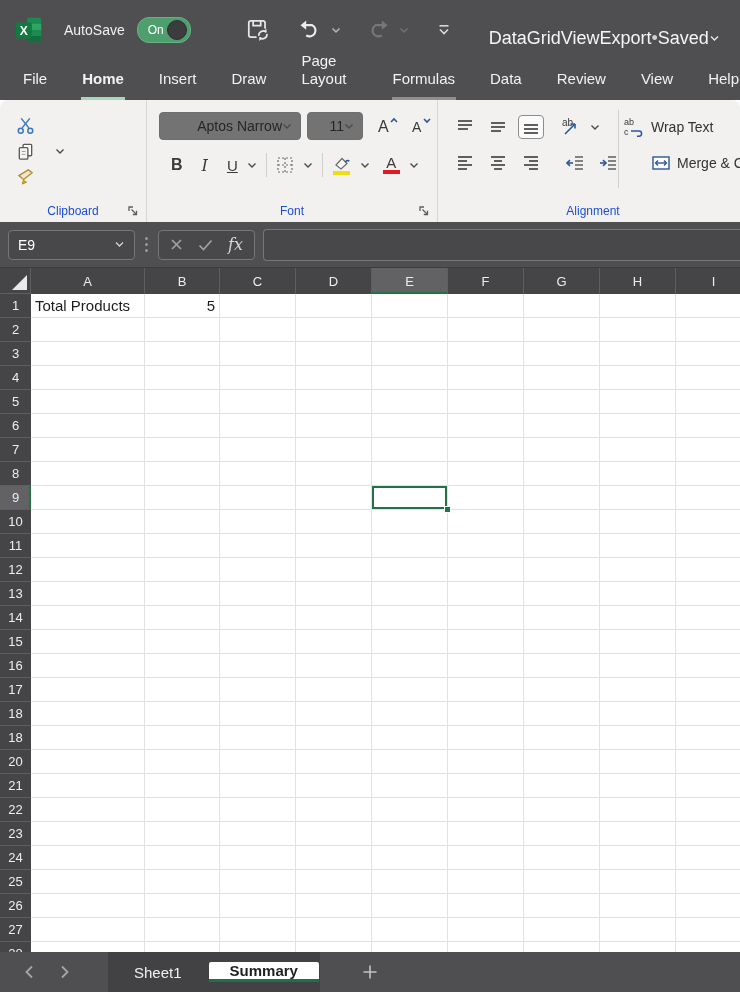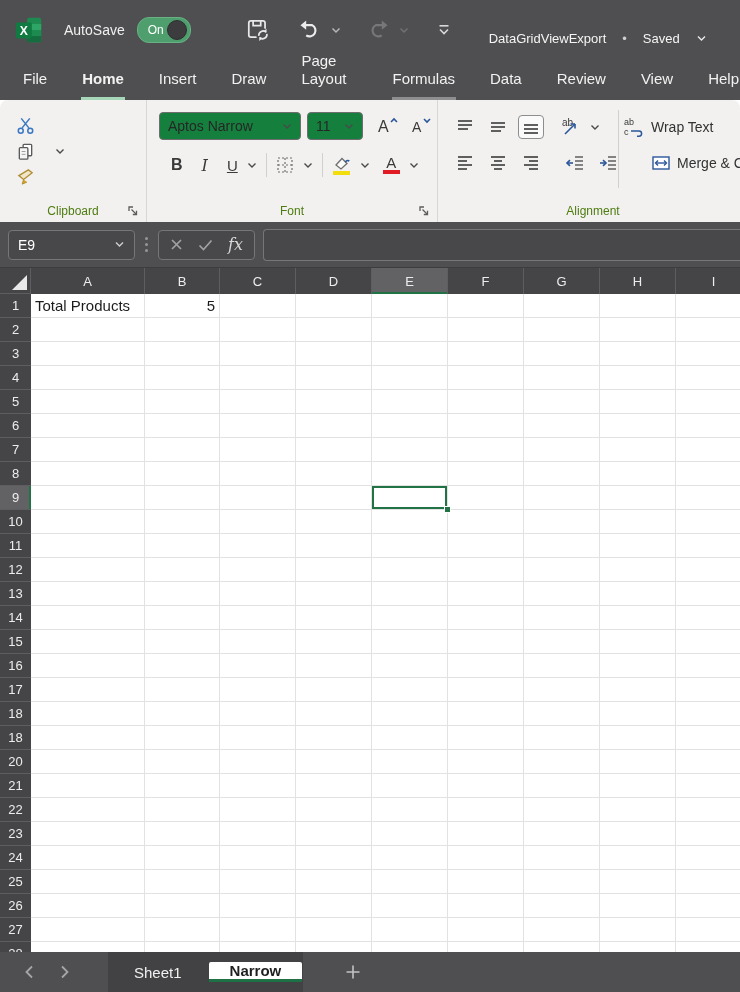--- a/index.html
+++ b/index.html
@@ -15,46 +15,46 @@
   .app-icon{width:30px;height:30px;margin-right:20px;}
   .autosave-label{font-size:14px;color:#f0f0f0;margin-right:12px;}
   .toggle{width:52px;height:24px;border-radius:12px;background:#4f9e6e;
     border:1px solid #67b183;position:relative;display:flex;align-items:center;cursor:pointer;}
   .toggle .on-text{font-size:12px;color:#fff;margin-left:10px;}
   .toggle .knob{position:absolute;right:3px;top:2px;width:18px;height:18px;border-radius:50%;
     background:#3c3c3e;border:1px solid #2e2e30;}
   .qat{display:flex;align-items:center;margin-left:24px;gap:4px;}
   .qat-btn{display:flex;align-items:center;padding:4px;border-radius:4px;cursor:pointer;}
   .chev{opacity:.85;}
-  .doc-title{display:flex;align-items:center;gap:16px;font-size:13px;color:#f5f5f5;margin-left:34px;white-space:nowrap;cursor:pointer;margin-top:16px;}
+  .doc-title{display:flex;align-items:center;gap:0;font-size:18px;color:#f5f5f5;margin-left:34px;white-space:nowrap;cursor:pointer;margin-top:16px;}
   .doc-title .dot{color:#cfcfcf;}
   
   .menubar{height:40px;background:#4f4f51;display:flex;align-items:flex-end;
     padding-left:22px;gap:33px;box-sizing:border-box;}
   .mtab{font-size:15px;color:#f2f2f2;padding:0 1px 9px 1px;border-bottom:3px solid transparent;
     margin-bottom:0;cursor:pointer;line-height:18px;}
   .mtab.active{font-weight:bold;border-bottom-color:#a5d7b8;}
   .mtab.hover{border-bottom-color:#8f8f91;}
   
   .ribbon{height:122px;background:#f2f1f0;border-radius:8px 8px 0 0;display:flex;
     position:relative;color:#3a3a3a;box-sizing:border-box;}
   .rgroup{position:relative;height:100%;box-sizing:border-box;border-right:1px solid #d9d7d5;}
   .rgroup:last-child{border-right:none;}
   .group-label{position:absolute;bottom:4px;left:0;right:0;text-align:center;
-    font-size:12px;color:#4d7c0f;}
+    font-size:12px;color:#1d4ed8;}
   .launcher{position:absolute;bottom:3px;right:5px;width:16px;height:16px;display:flex;
     align-items:center;justify-content:center;border-radius:3px;cursor:pointer;}
   .g-clipboard{width:147px;display:flex;padding:12px 0 0 16px;gap:14px;}
   .paste-btn{display:flex;flex-direction:column;align-items:center;cursor:pointer;}
   .paste-btn .lbl{font-size:13px;margin-top:2px;}
   .clip-col{display:flex;flex-direction:column;gap:7px;padding-top:4px;}
   .mini-btn{display:flex;align-items:center;gap:6px;cursor:pointer;}
   .g-font{width:291px;padding:12px 0 0 12px;}
-  .combo{height:28px;background:#15803d;border:1px solid #6e6e6e;border-radius:4px;
-    display:flex;align-items:center;justify-content:space-between;padding:0 8px;
+  .combo{height:28px;background:#737373;border:1px solid #6e6e6e;border-radius:4px;
+    display:flex;align-items:center;justify-content:flex-end;padding:0 8px;
     font-size:14px;color:#262626;box-sizing:border-box;cursor:pointer;}
   .font-row1{display:flex;align-items:center;gap:6px;}
   .font-row2{display:flex;align-items:center;gap:9px;margin-top:12px;height:26px;}
   .fbtn{cursor:pointer;display:flex;align-items:center;}
   .bold-b{font-weight:bold;font-size:16px;color:#3a3a3a;}
   .ital-i{font-family:"DejaVu Serif",serif;font-style:italic;font-size:16px;color:#3a3a3a;}
   .und-u{font-size:15px;text-decoration:underline;color:#3a3a3a;}
   .vdiv{width:1px;height:24px;background:#d2d0ce;}
   .color-swatch{display:flex;flex-direction:column;align-items:center;line-height:13px;}
   .fontcolor-a{font-size:15px;color:#3a3a3a;}
@@ -786,21 +786,21 @@
     </div>
     <div class="nav-btn">
       <svg width="10" height="14" viewBox="0 0 10 14">
         <path d="M2 1.5 L7.5 7 L2 12.5" fill="none" stroke="#a6a6a8" stroke-width="1.8"></path>
       </svg>
     </div>
   </div>
   <div class="tabs-strip" style="margin-left:18px;">
     <div class="sheet-tab">Sheet1</div>
     <div class="tab-div"></div>
-    <div class="sheet-tab active">Narrow</div>
+    <div class="sheet-tab active">Summary</div>
     <div class="tab-div"></div>
   </div>
   <div class="add-sheet">
     <svg width="16" height="16" viewBox="0 0 16 16">
       <path d="M8 1.5 V14.5 M1.5 8 H14.5" stroke="#c2c2c4" stroke-width="1.6"></path>
     </svg>
   </div>
 </div>
 
 </body></html>

